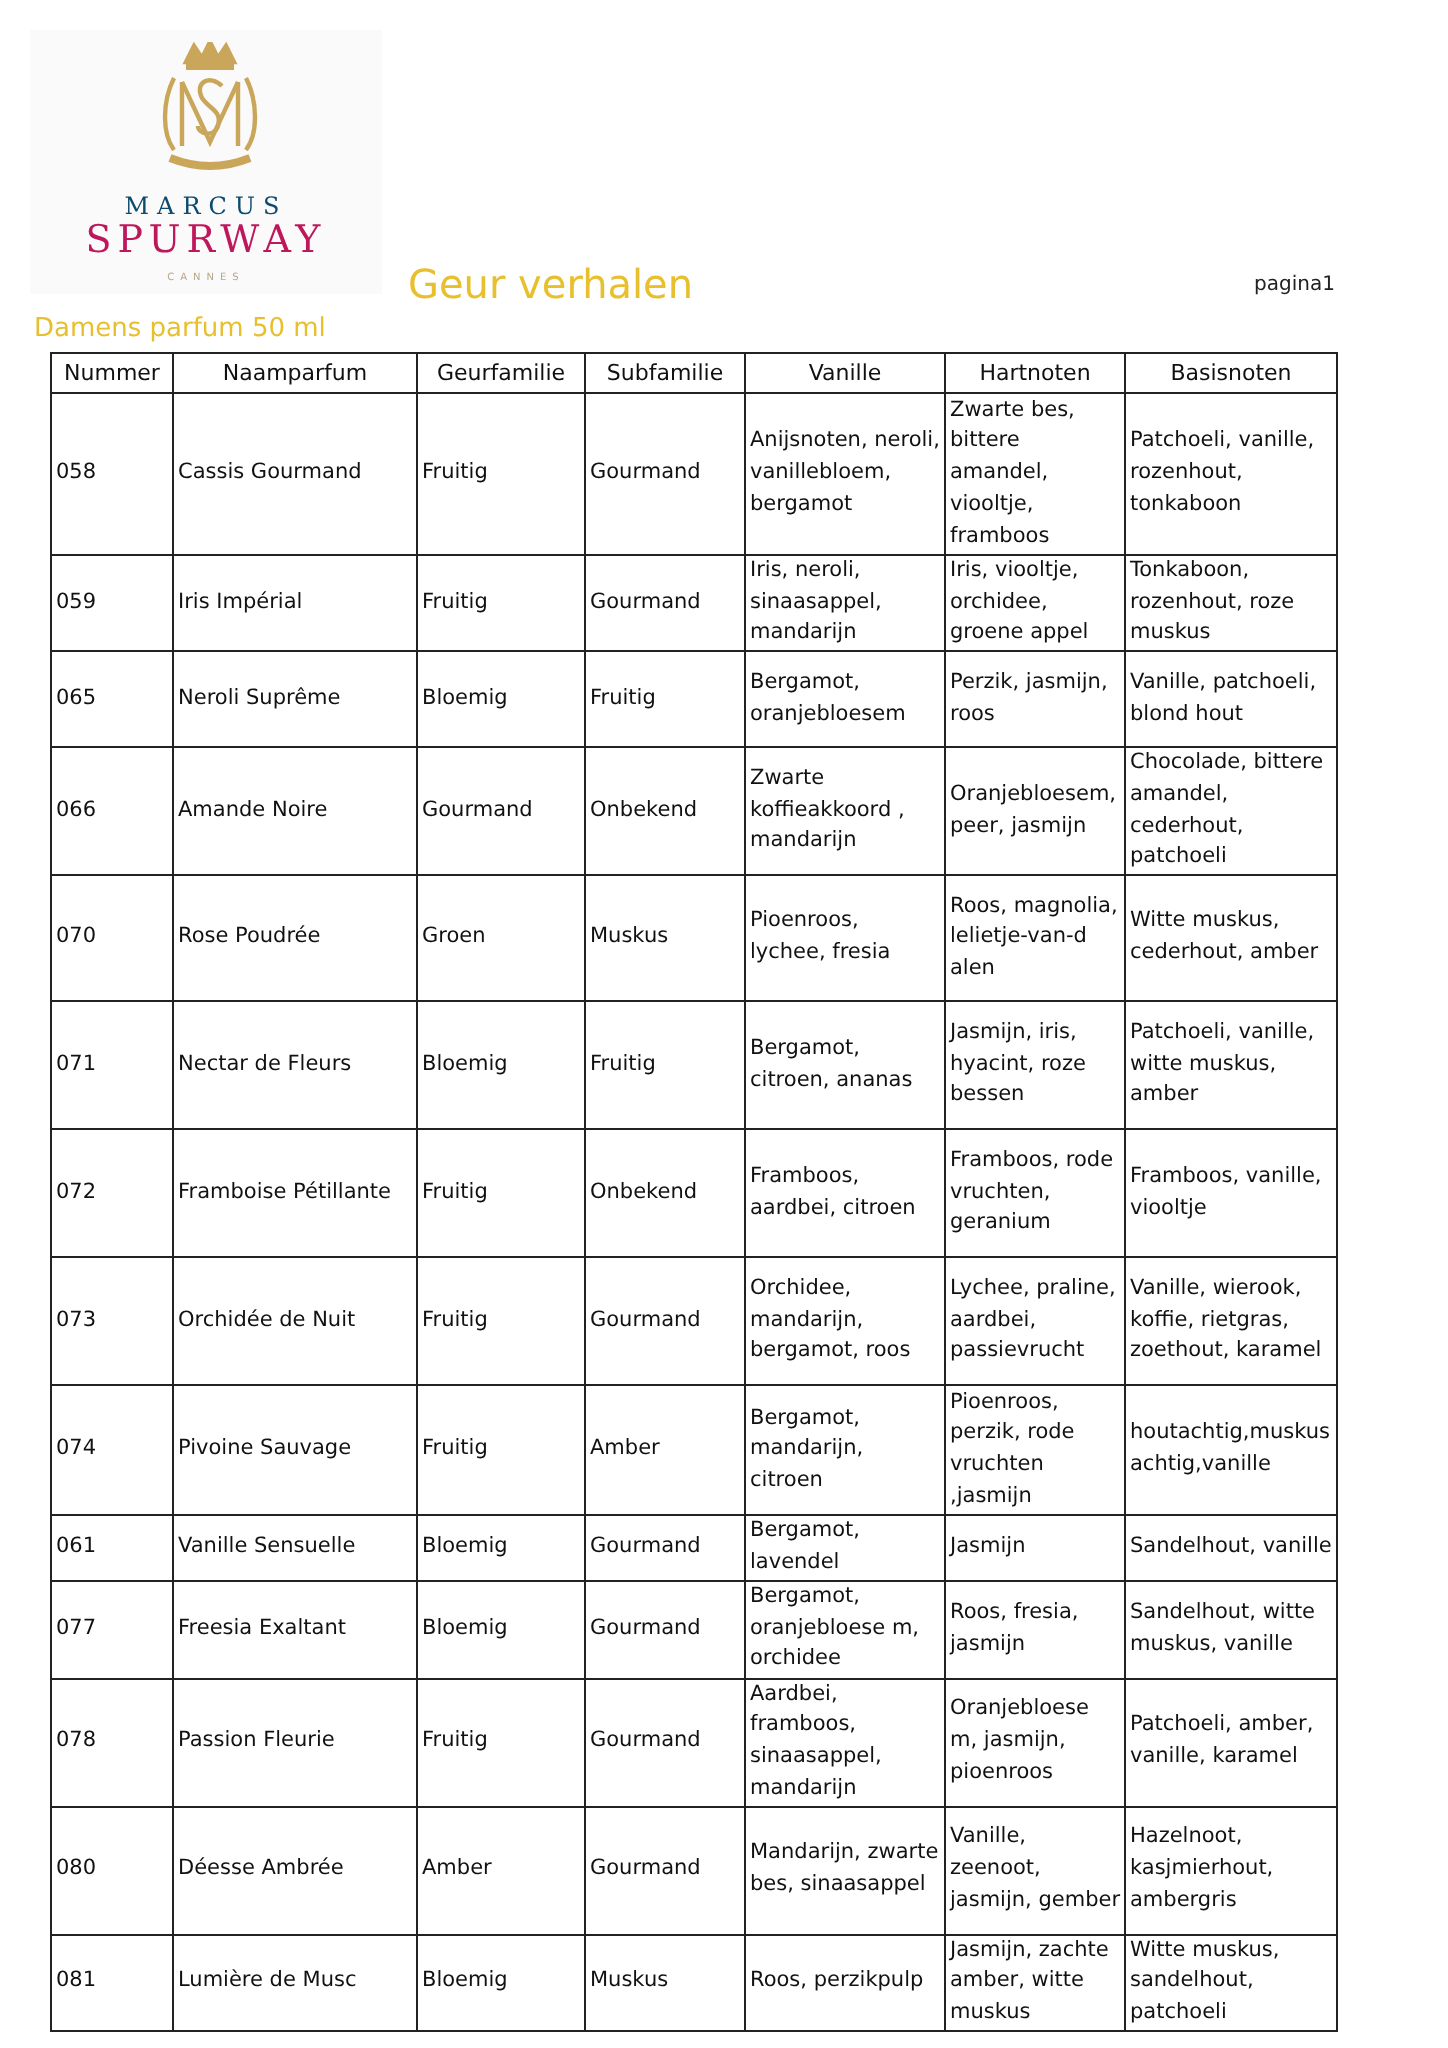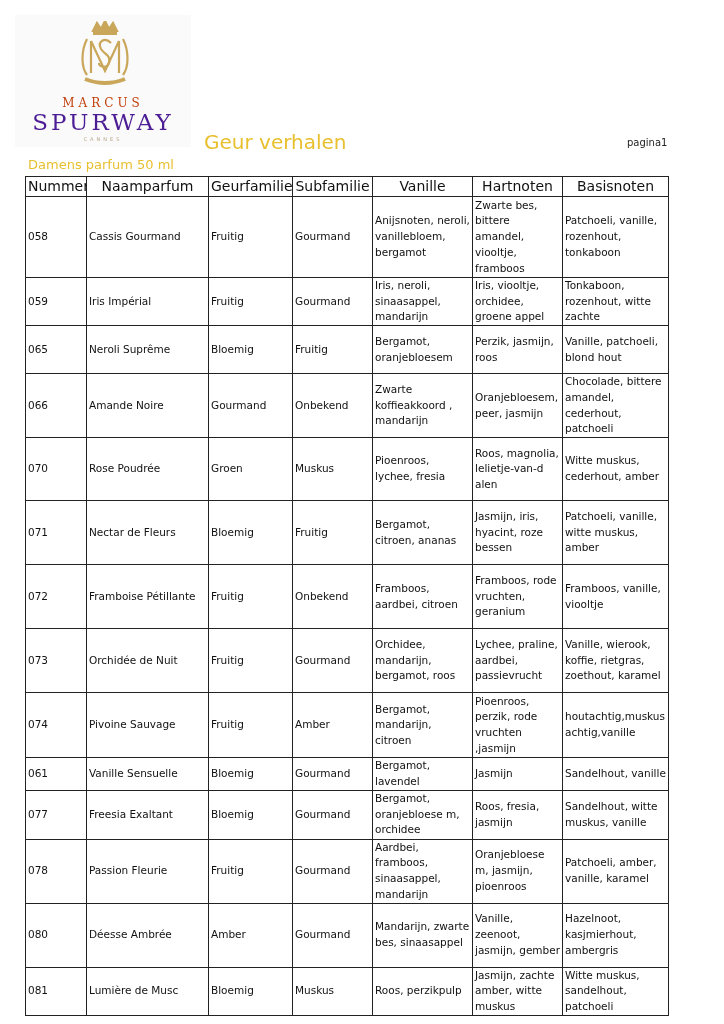--- a/index.html
+++ b/index.html
@@ -2,34 +2,34 @@
 <html><head>
 <meta charset="utf-8">
 <style>
   html, body { margin: 0; padding: 0; background: #ffffff; }
   body { width: 724px; height: 1024px; position: relative; overflow: hidden;
          font-family: "DejaVu Sans", sans-serif; color: #111; }
   .logo-box { position: absolute; left: 15px; top: 15px; width: 176px; height: 132px;
               background: #fafafa; }
   .logo-mark { position: absolute; left: 62px; top: 6px; width: 56px; height: 72px; }
   .logo-marcus { position: absolute; left: 0; width: 176px; top: 81px; text-align: center;
-                 font-family: "DejaVu Serif", serif; font-size: 12px; letter-spacing: 4px; color: #c2410c; }
+                 font-family: "DejaVu Serif", serif; font-size: 12px; letter-spacing: 4px; color: #0c4a6e; }
   .logo-spurway { position: absolute; left: 0; width: 176px; top: 94px; text-align: center;
-                  font-family: "DejaVu Serif", serif; font-size: 23px; letter-spacing: 3px; color: #4c1d95; }
+                  font-family: "DejaVu Serif", serif; font-size: 19px; letter-spacing: 3px; color: #be185d; }
   .logo-cannes { position: absolute; left: 0; width: 176px; top: 121px; text-align: center;
                  font-size: 5px; letter-spacing: 3px; color: #b9a88a; }
   .doc-title { position: absolute; left: 204px; top: 130px; font-size: 20px; color: #e8bf2c; }
   .page-num { position: absolute; left: 597px; top: 137px; font-size: 10px; color: #222; margin-left: 30px; }
-  .subtitle { position: absolute; left: 28px; top: 157px; font-size: 13px; color: #e8bf2c; }
+  .subtitle { position: absolute; left: 17px; top: 157px; font-size: 13px; color: #e8bf2c; }
 
   table.perf { position: absolute; left: 25px; top: 176px; border-collapse: collapse;
                table-layout: fixed; width: 643px; }
   table.perf th, table.perf td { border: 1.3px solid #222; padding: 0 2px; font-size: 10.5px;
                line-height: 15.7px; vertical-align: middle; overflow: hidden; }
-  table.perf th { font-weight: normal; font-size: 14px; height: 19px; text-align: center; }
+  table.perf th { font-weight: normal; font-size: 11px; height: 19px; text-align: center; }
   td.c-num { font-size: 10px; }
   td.c-left { text-align: left; }
   td.c-center { text-align: left; }
   td.sub-big { font-size: 12.5px; }
   td.sub-small { font-size: 9px; }
   td.sub-med { font-size: 10.5px; }
 </style>
 </head>
 <body>
 
@@ -86,21 +86,21 @@
         <td class="c-center">Zwarte bes, bittere amandel, viooltje, framboos</td>
         <td class="c-center">Patchoeli, vanille, rozenhout, tonkaboon</td>
       </tr>
       <tr style="height: 48px;">
         <td class="c-left c-num">059</td>
         <td class="c-left">Iris Impérial</td>
         <td class="c-left">Fruitig</td>
         <td class="c-left sub-small">Gourmand</td>
         <td class="c-left">Iris, neroli, sinaasappel, mandarijn</td>
         <td class="c-center">Iris, viooltje, orchidee, groene appel</td>
-        <td class="c-center">Tonkaboon, rozenhout, witte zachte</td>
+        <td class="c-center">Tonkaboon, rozenhout, roze muskus</td>
       </tr>
       <tr style="height: 48px;">
         <td class="c-left c-num">065</td>
         <td class="c-left">Neroli Suprême</td>
         <td class="c-left">Bloemig</td>
         <td class="c-left sub-small">Fruitig</td>
         <td class="c-left">Bergamot, oranjebloesem</td>
         <td class="c-center">Perzik, jasmijn, roos</td>
         <td class="c-center">Vanille, patchoeli, blond hout</td>
       </tr>

